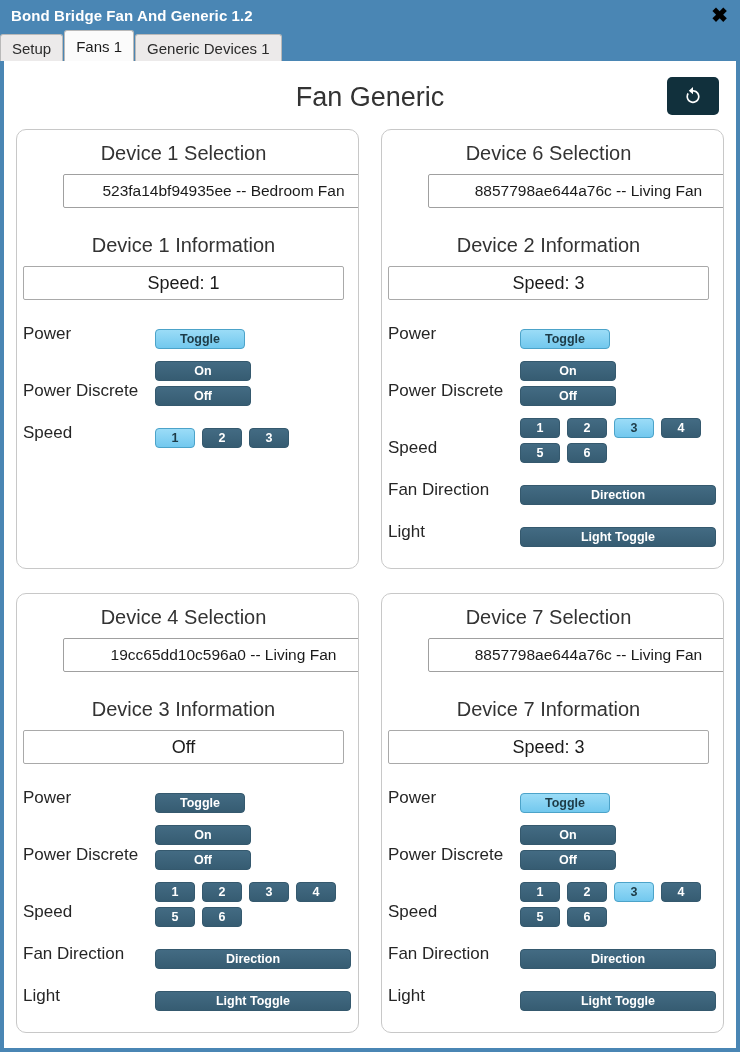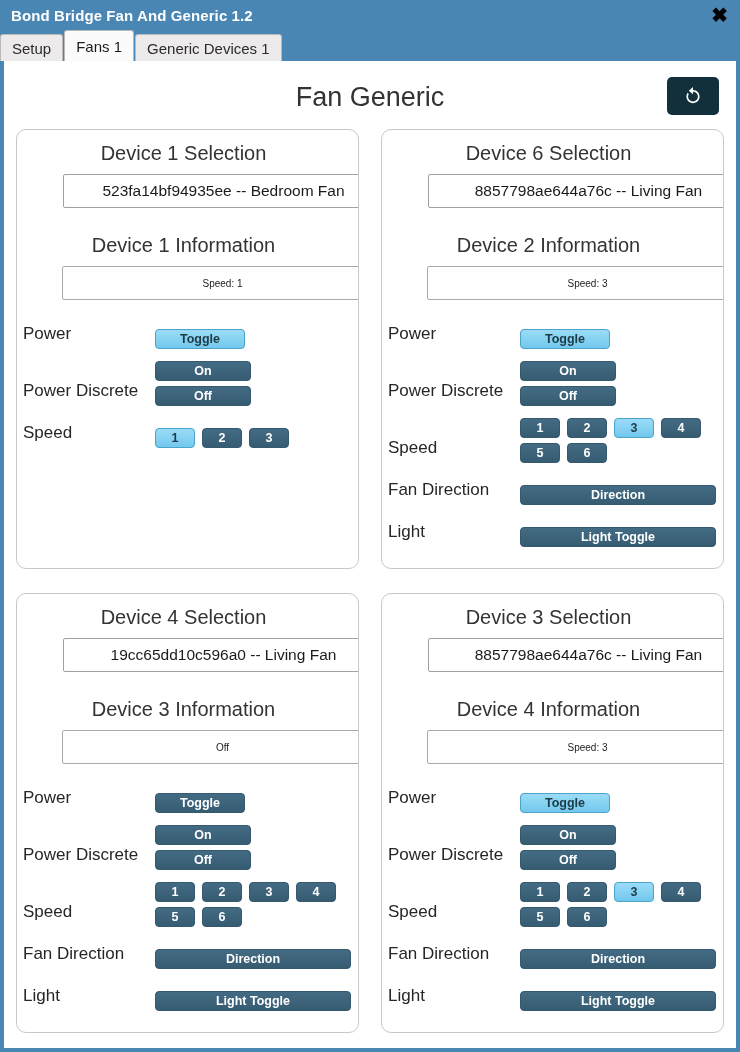--- a/index.html
+++ b/index.html
@@ -170,25 +170,24 @@
     overflow: hidden;
     margin-left: 40px;
   }
   .device-info {
     width: 100%;
     height: 34px;
     border: 1px solid #a9a9a9;
     border-radius: 2px;
     background: #ffffff;
     color: #1b1b1b;
-    font-size: 10px;
+    font-size: 18px;
     display: flex;
     align-items: center;
     justify-content: center;
-    margin-left: 39px;
   }
 
   
   .controls { margin-top: 19px; }
   .ctrl-row {
     display: flex;
     align-items: flex-end;
     margin-bottom: 12px;
   }
   .ctrl-label {
@@ -385,23 +384,23 @@
               </div>
               <div class="ctrl-row">
                 <div class="ctrl-label">Light</div>
                 <div class="ctrl-buttons">
                   <div class="btn btn-wide">Light Toggle</div>
                 </div>
               </div>
             </div>
           </div>
           <div class="panel">
-            <div class="panel-heading">Device 3 Selection</div>
+            <div class="panel-heading">Device 7 Selection</div>
             <div class="device-select">8857798ae644a76c -- Living Fan</div>
-            <div class="panel-heading second">Device 4 Information</div>
+            <div class="panel-heading second">Device 7 Information</div>
             <div class="device-info">Speed: 3</div>
             <div class="controls">
               <div class="ctrl-row">
                 <div class="ctrl-label">Power</div>
                 <div class="ctrl-buttons">
                   <div class="btn btn-toggle active">Toggle</div>
                 </div>
               </div>
               <div class="ctrl-row">
                 <div class="ctrl-label">Power Discrete</div>

